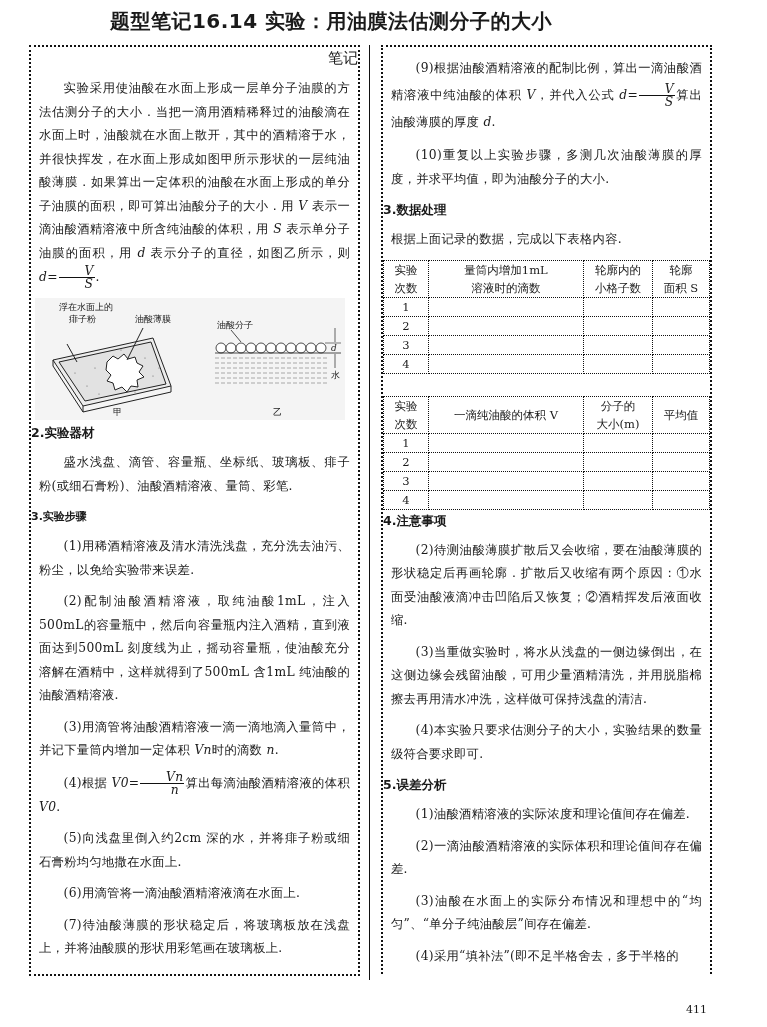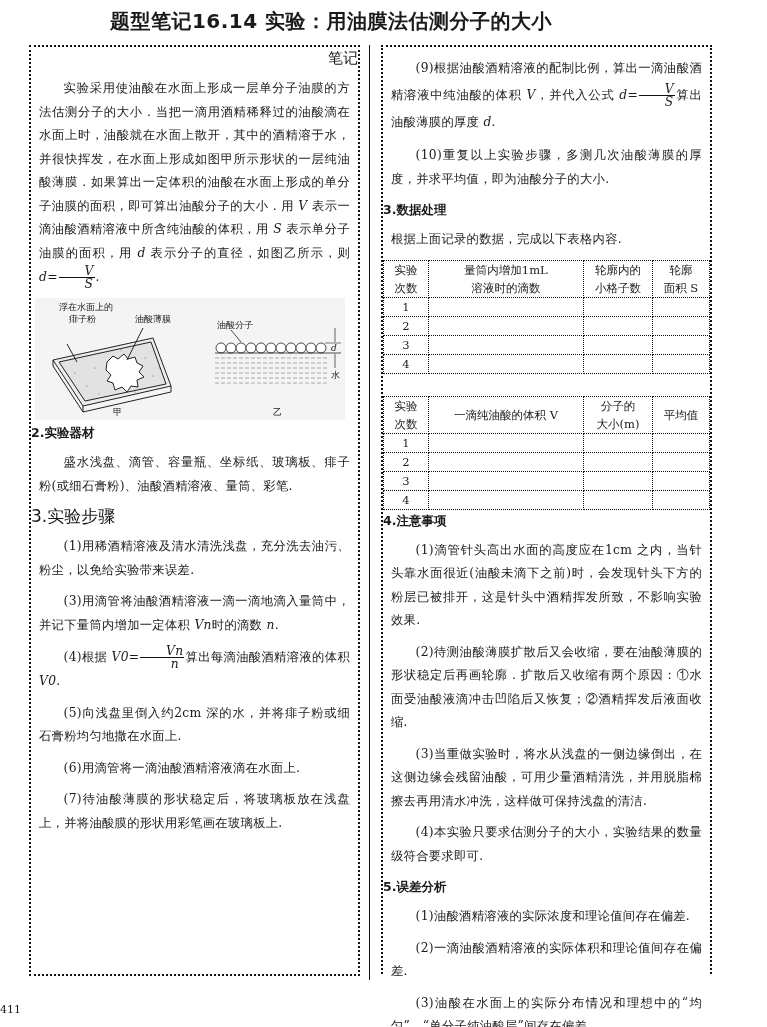--- a/index.html
+++ b/index.html
@@ -15,31 +15,31 @@
   }
   .col {
     position: absolute; border: 2px dotted #111; box-sizing: border-box;
     font-size: 12.3px; line-height: 23.5px;
   }
   .col-left { left: 29px; top: 45px; width: 331px; height: 931px; }
   .col-right { left: 381px; top: 45px; width: 331px; height: 929px; border-bottom: none; }
   .divider { position: absolute; left: 369px; top: 45px; width: 1px; height: 935px; background: #111; }
   .col-head { text-align: right; font-family: "DejaVu Sans", sans-serif; font-size: 15px; line-height: 22px; font-weight: normal; }
   .h { font-family: "DejaVu Sans", "Liberation Sans", sans-serif; font-weight: bold; font-size: 12.5px; line-height: 21px; }
-  .hn { font-family: "DejaVu Sans", "Liberation Sans", sans-serif; font-size: 17px; line-height: 21px; }
+  .hn { font-family: "DejaVu Sans", "Liberation Sans", sans-serif; font-size: 11px; line-height: 21px; font-weight: bold; }
   p { margin: 8px; text-align: justify; text-indent: 2em; letter-spacing: 0.3px; }
   .noind { text-indent: 0; }
   i { font-style: italic; }
   .frac { display: inline-block; vertical-align: middle; text-align: center; line-height: 12px; font-style: italic; margin: 0 1px; }
   .frac span { display: block; }
   .frac .num { border-bottom: 1px solid #111; padding: 0 1px; }
   .figure { position: relative; height: 122px; margin: 6px 0 2px 4px; width: 310px; background: #f4f4f4; }
   table.dt { border-collapse: collapse; width: 100%; font-size: 11.5px; line-height: 18px; }
   table.dt td { border: 1.5px dotted #111; text-align: center; padding: 0; height: 18px; margin-top: 32px; }
-  .pagenum { position: absolute; top: 1003px; left: 0; width: 707px; text-align: left; font-size: 11px; }
+  .pagenum { position: absolute; top: 1003px; left: 0; width: 707px; text-align: right; font-size: 11px; }
 </style>
 </head>
 <body>
 
 <div class="title">题型笔记16.14  实验：用油膜法估测分子的大小</div>
 
 <div class="col col-left">
   <div class="col-head">笔记</div>
 
   <p>
@@ -107,20 +107,21 @@
       <text x="78" y="117" font-size="9" fill="#222">甲</text>
       <text x="238" y="117" font-size="9" fill="#222">乙</text>
     </svg>
   </div>
 
   <div class="h">2.实验器材</div>
   <p>盛水浅盘、滴管、容量瓶、坐标纸、玻璃板、痱子粉(或细石膏粉)、油酸酒精溶液、量筒、彩笔.</p>
 
   <div class="hn">3.实验步骤</div>
   <p>(1)用稀酒精溶液及清水清洗浅盘，充分洗去油污、粉尘，以免给实验带来误差.</p>
+  <p>(2)配制油酸酒精溶液，取纯油酸1mL，注入500mL的容量瓶中，然后向容量瓶内注入酒精，直到液面达到500mL 刻度线为止，摇动容量瓶，使油酸充分溶解在酒精中，这样就得到了500mL 含1mL 纯油酸的油酸酒精溶液.</p>
   <p><span>(3)用滴管将油酸酒精溶液一滴一滴地滴入量筒中，并记下量筒内增加一定体积 </span><i>Vn</i><span>时的滴数 </span><i>n</i><span>.</span></p>
   <p><span>(4)根据 </span><i>V0=</i><span class="frac"><span class="num">Vn</span><span class="den">n</span></span><span>算出每滴油酸酒精溶液的体积 </span><i>V0</i><span>.</span></p>
   <p>(5)向浅盘里倒入约2cm 深的水，并将痱子粉或细石膏粉均匀地撒在水面上.</p>
   <p>(6)用滴管将一滴油酸酒精溶液滴在水面上.</p>
   <p>(7)待油酸薄膜的形状稳定后，将玻璃板放在浅盘上，并将油酸膜的形状用彩笔画在玻璃板上.</p>
 </div>
 
 <div class="divider"></div>
 
 <div class="col col-right">
@@ -194,21 +195,20 @@
     <tr>
           <td>4</td>
           <td></td>
           <td></td>
           <td></td>
         </tr>
   </tbody>
     </table>
 
   <div class="h">4.注意事项</div>
-  <p>(1)滴管针头高出水面的高度应在1cm 之内，当针头靠水面很近(油酸未滴下之前)时，会发现针头下方的粉层已被排开，这是针头中酒精挥发所致，不影响实验效果.</p>
   <p>(2)待测油酸薄膜扩散后又会收缩，要在油酸薄膜的形状稳定后再画轮廓．扩散后又收缩有两个原因：①水面受油酸液滴冲击凹陷后又恢复；②酒精挥发后液面收缩.</p>
   <p>(3)当重做实验时，将水从浅盘的一侧边缘倒出，在这侧边缘会残留油酸，可用少量酒精清洗，并用脱脂棉擦去再用清水冲洗，这样做可保持浅盘的清洁.</p>
   <p>(4)本实验只要求估测分子的大小，实验结果的数量级符合要求即可.</p>
 
   <div class="h">5.误差分析</div>
   <p>(1)油酸酒精溶液的实际浓度和理论值间存在偏差.</p>
   <p>(2)一滴油酸酒精溶液的实际体积和理论值间存在偏差.</p>
   <p>(3)油酸在水面上的实际分布情况和理想中的“均匀”、“单分子纯油酸层”间存在偏差.</p>
   <p>(4)采用“填补法”(即不足半格舍去，多于半格的</p>
 </div>

